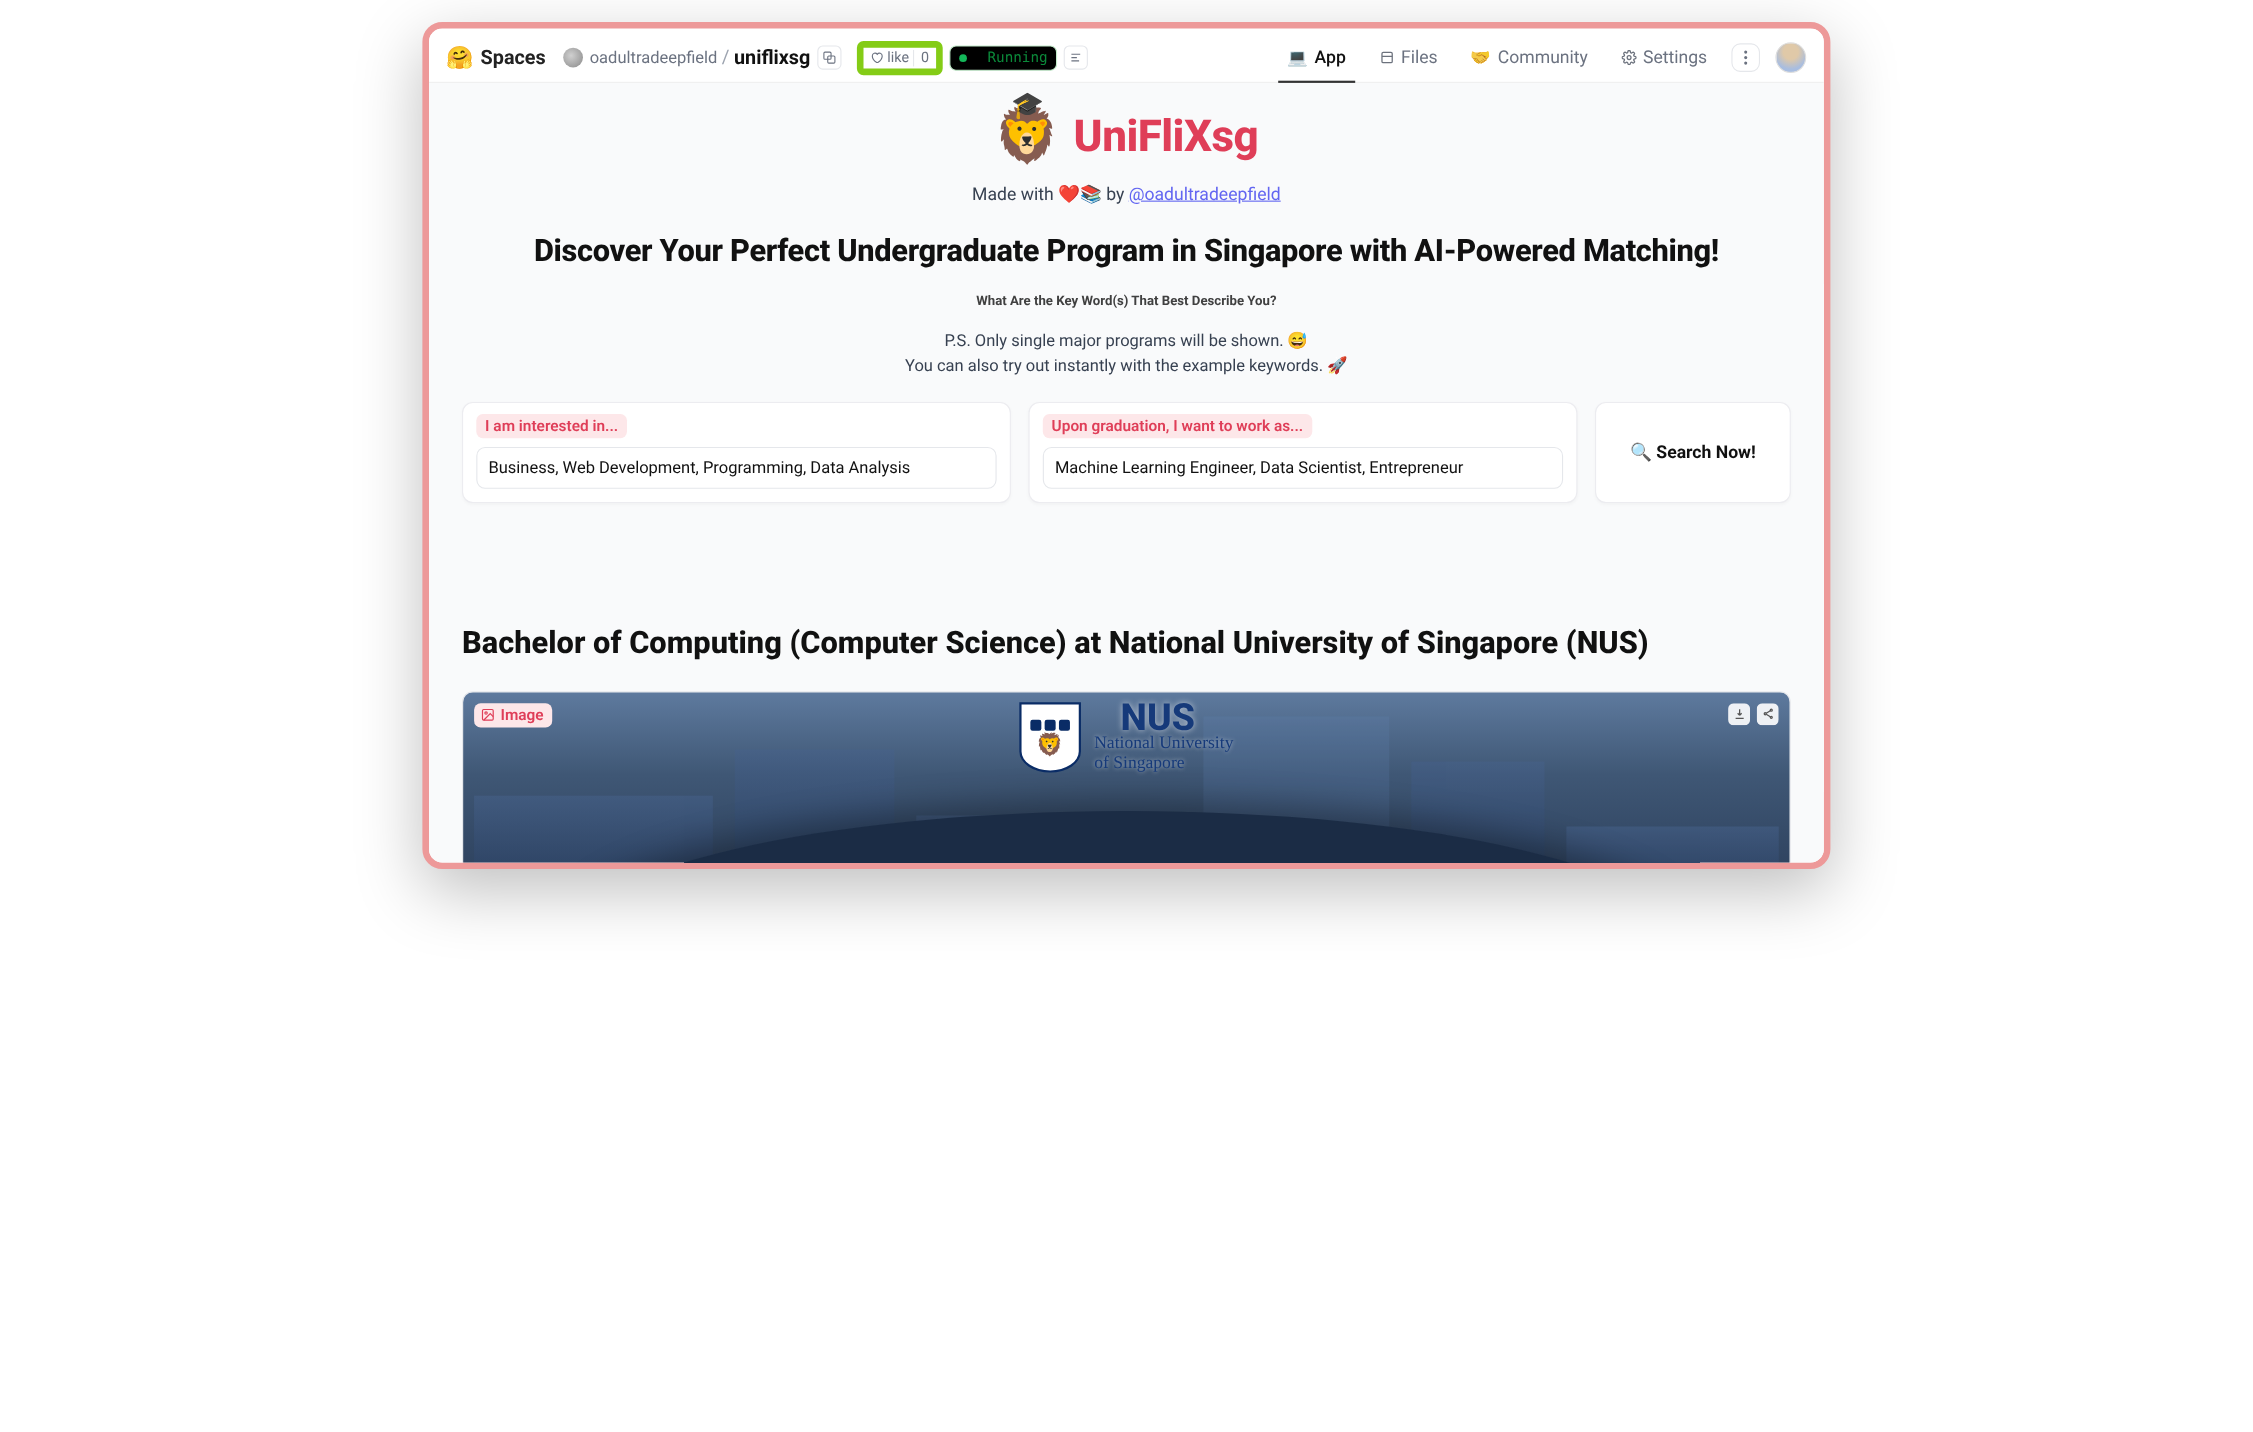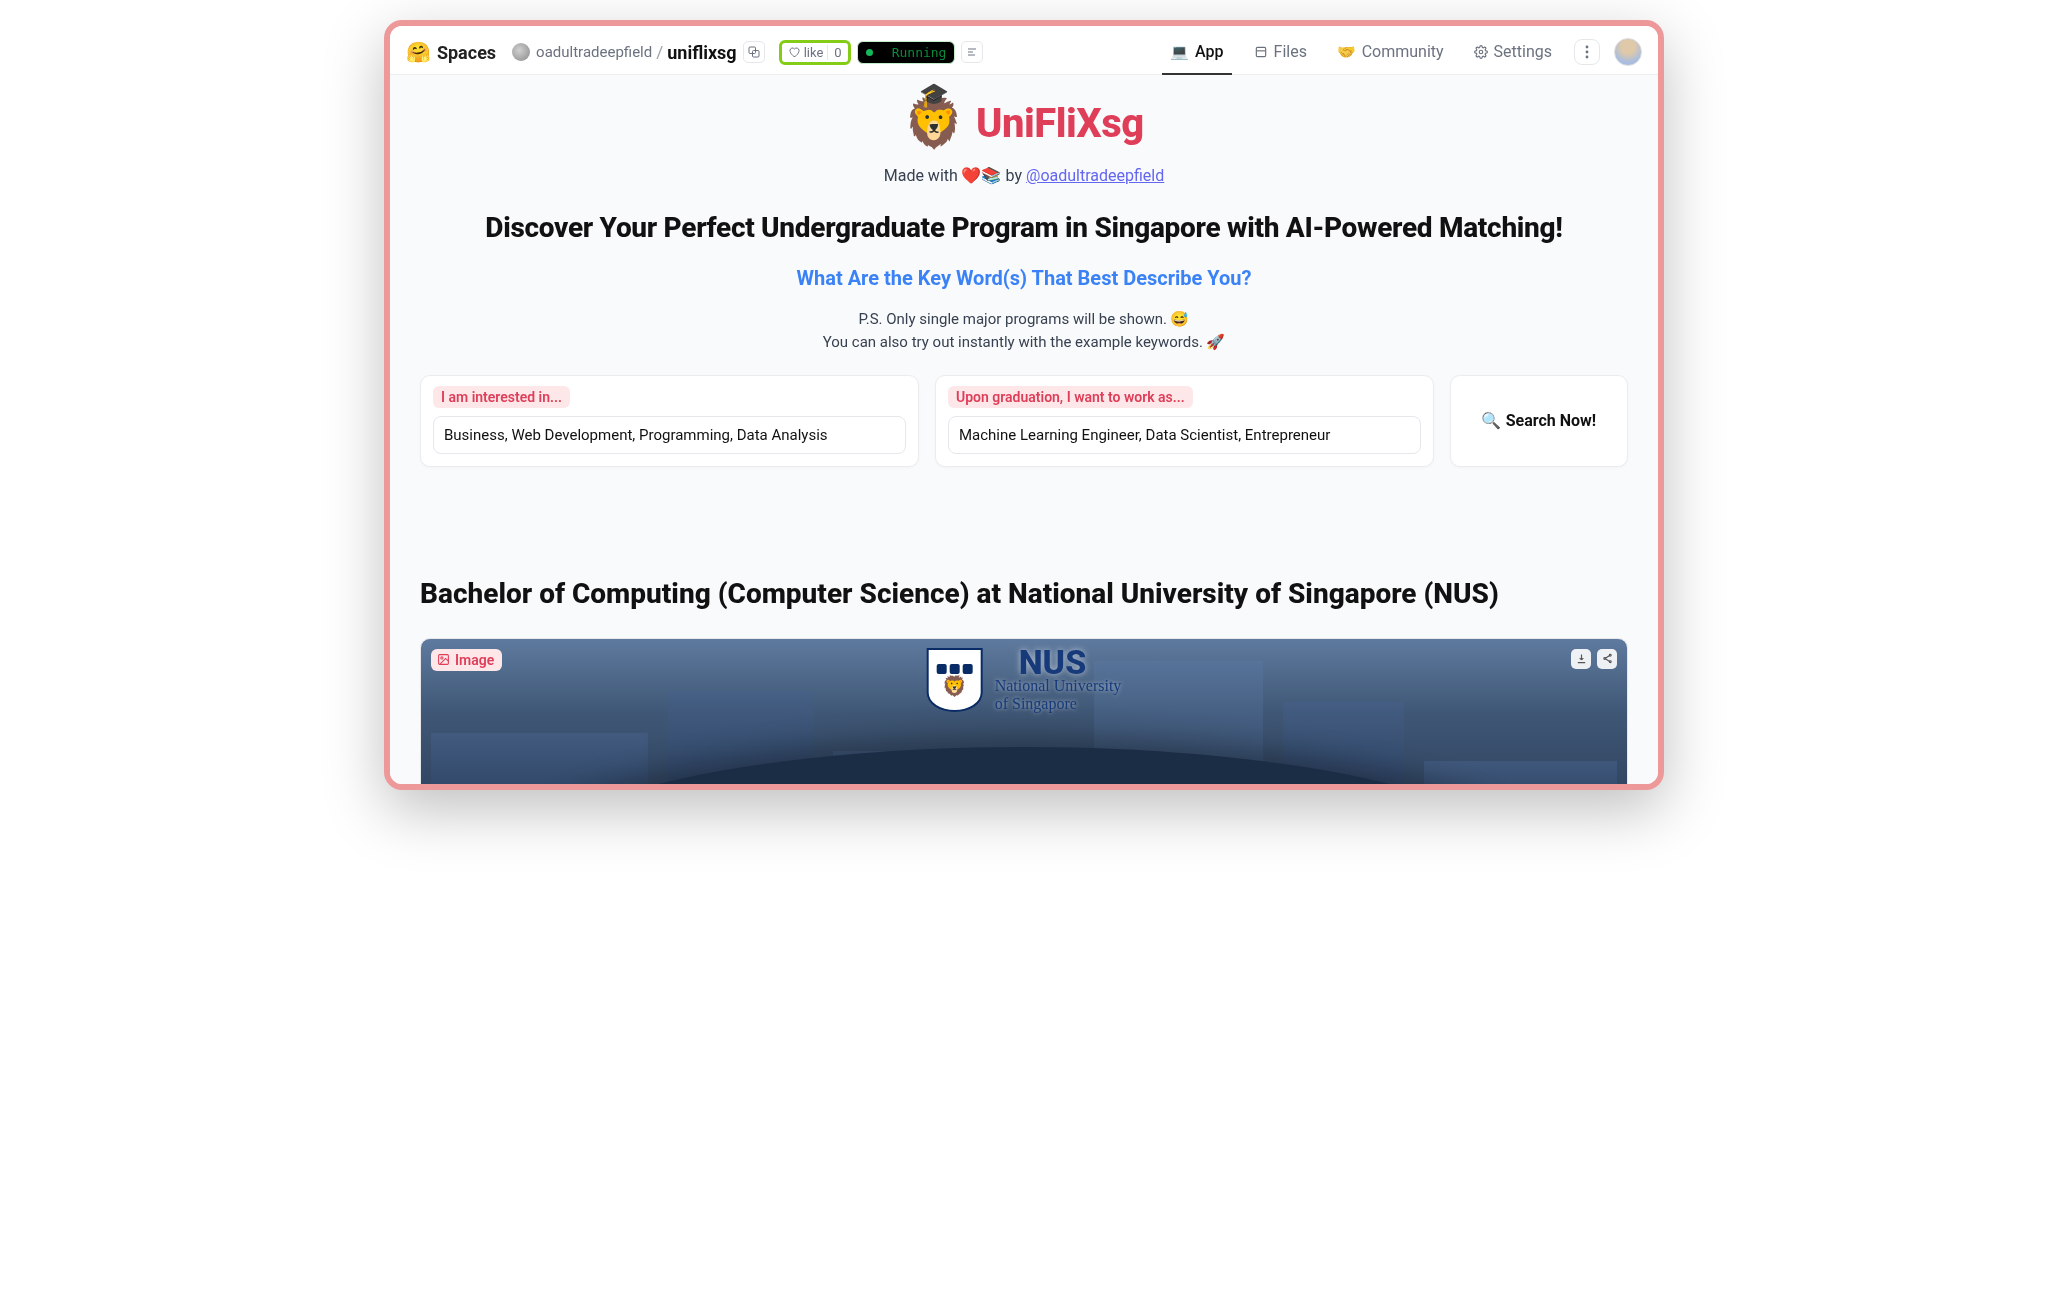--- a/index.html
+++ b/index.html
@@ -52,21 +52,21 @@
   .crumb-user { color: #6b7280; font-size: 15px; }
   .crumb-sep { color: #9ca3af; font-size: 17px; margin: 0 -2px; }
   .crumb-repo { font-weight: 700; font-size: 18px; color: #111; }
   .icon-btn {
     width: 22px; height: 22px; display: inline-flex; align-items: center; justify-content: center;
     color: #6b7280; border: 1px solid transparent; border-radius: 5px;
   }
   .icon-btn.box { border: 1px solid #e5e7eb; background: #fff; }
   .like-btn {
     display: inline-flex; align-items: center; gap: 4px;
-    border: 3px solid #84cc16; border-radius: 6px;
+    border: 6px solid #84cc16; border-radius: 6px;
     padding: 2px 6px; color: #6b7280; font-size: 13px;
   }
   .like-count { border-left: 1px solid #e5e7eb; padding-left: 6px; }
   .status-pill {
     display: inline-flex; align-items: center; gap: 19px;
     border: 1px solid #c3eccb; background: #000000;
     color: #0b8a3a; border-radius: 6px;
     font-family: ui-monospace, "SF Mono", Menlo, monospace;
     font-size: 13px; padding: 3px 8px;
   }
@@ -95,21 +95,21 @@
   
   .content { background: #f9fafb; padding: 16px 24px 40px 24px; min-height: calc(100% - 52px); }
   .hero { text-align: center; }
   .app-title-row { display: flex; align-items: center; justify-content: center; gap: 12px; margin-top: 4px;}
   .lion-emoji { font-size: 48px; position: relative; }
   .grad-hat { position: absolute; top: -14px; left: 50%; transform: translateX(-50%); font-size: 24px; }
   .app-title { font-size: 40px; font-weight: 800; color: #df3e58; letter-spacing: -0.5px; }
   .byline { margin-top: 14px; color: #374151; font-size: 16px; }
   .byline a { color: #6366f1; text-decoration: underline; }
   .tagline { margin-top: 26px; font-size: 28px; font-weight: 800; color: #111; letter-spacing: -0.3px; }
-  .question { margin-top: 22px; font-size: 20px; font-weight: 700; color: #3b82f6; }
+  .question { margin-top: 22px; font-size: 12px; font-weight: 700; color: #404040; }
   .hint { margin-top: 18px; color: #374151; font-size: 15px; line-height: 1.55; }
   
   
   .input-row { display: flex; gap: 16px; margin-top: 20px; padding: 0 6px; }
   .field-card {
     flex: 1; background: #fff; border: 1px solid #ececf0; border-radius: 10px;
     padding: 10px 12px 12px 12px;
     box-shadow: 0 1px 3px rgba(0,0,0,0.03);
     display: flex; flex-direction: column; gap: 8px;
   }

